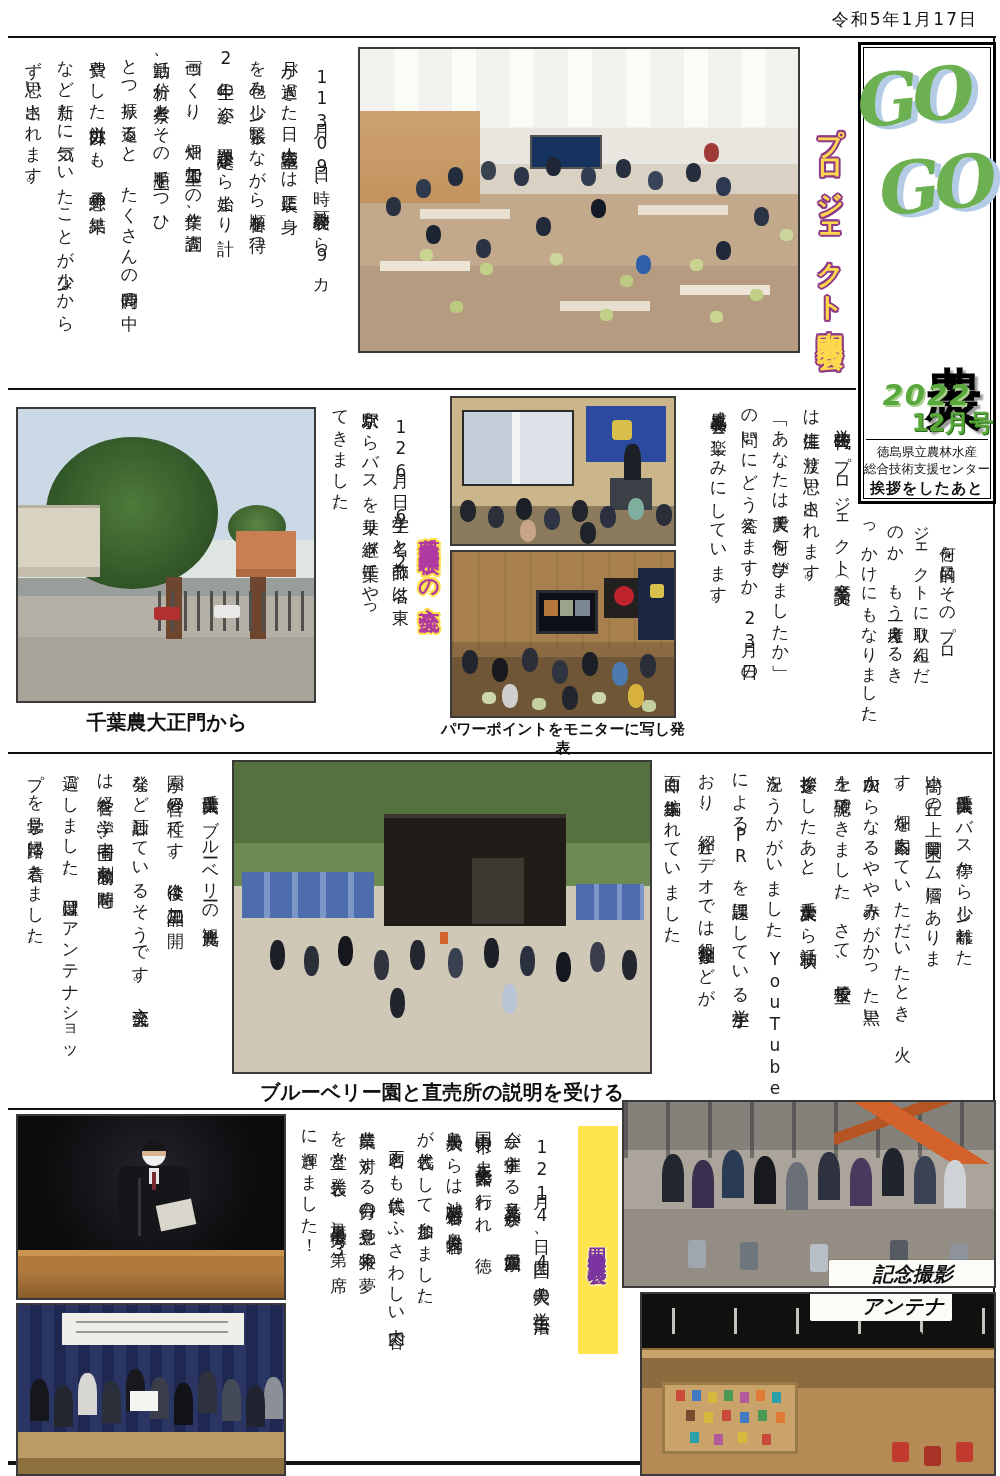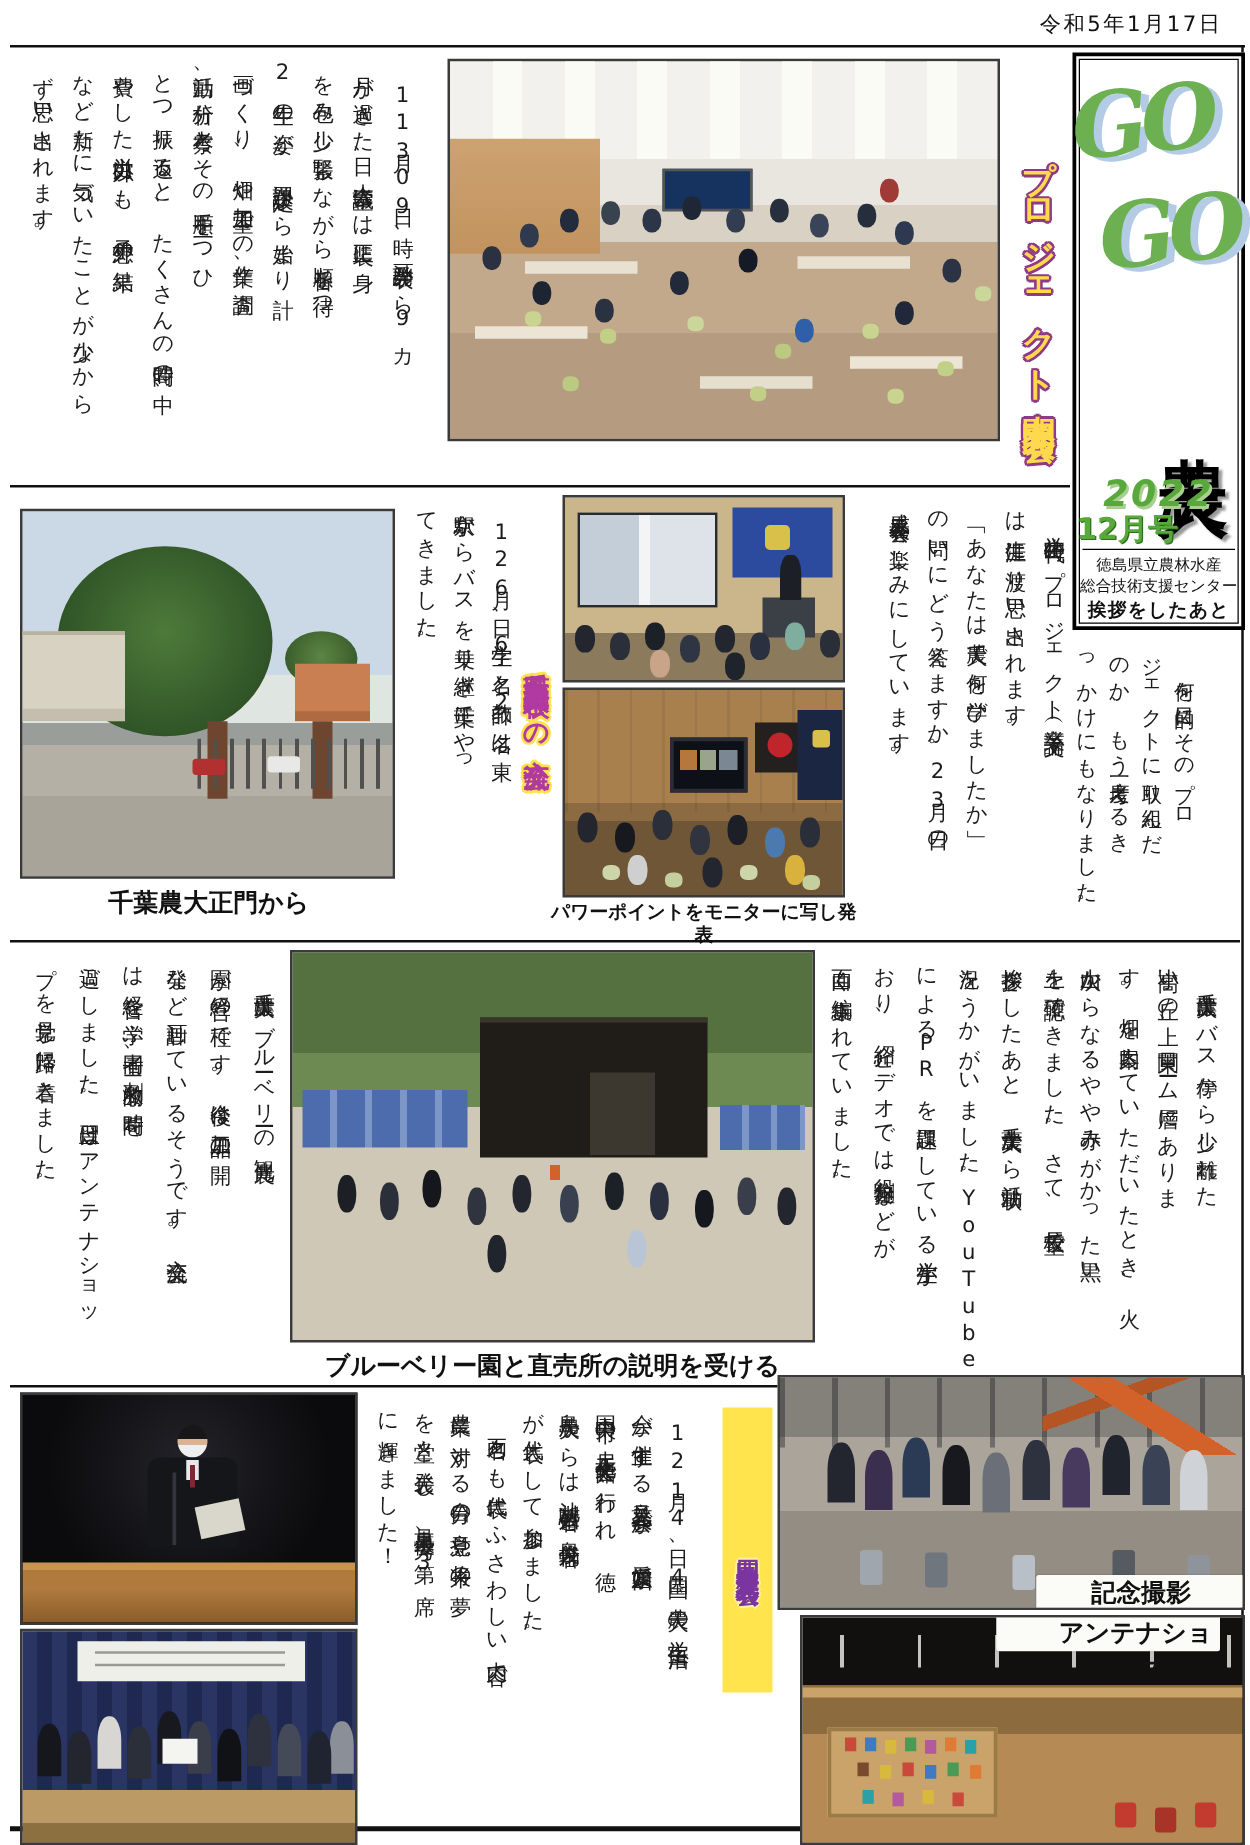--- a/index.html
+++ b/index.html
@@ -28,21 +28,21 @@
         font-size:72px; color:#6cb052; letter-spacing:-6px; transform:rotate(-6deg);
         text-shadow:6px 4px 0 #b4cbe6; line-height:1; }
   .go1 { left:-4px; top:16px; }
   .go2 { left:18px; top:104px; }
   .logo-name { position:absolute; left:0; top:192px; width:100%; height:180px; text-align:center;
                writing-mode:vertical-rl; text-orientation:upright; font-weight:bold; font-size:58px;
                color:#000; letter-spacing:8px; text-shadow:3px 3px 2px #9a9a9a;
                display:flex; justify-content:center; }
   .logo-year { position:absolute; left:0; top:333px; width:100%; text-align:center; font-style:italic;
                font-weight:bold; font-size:29px; color:#58a83c; text-shadow:2px 2px 0 #a8cf8e; letter-spacing:2px; }
-  .logo-issue{ position:absolute; left:0; top:362px; width:100%; text-align:left;
+  .logo-issue{ position:absolute; left:0; top:362px; width:100%; text-align:right;
                font-weight:bold; font-size:24px; color:#58a83c; text-shadow:1px 1px 0 #2e6e1e; }
   .logo-sep  { position:absolute; left:5px; top:394px; width:122px; height:1px; background:#000; }
   .logo-org1 { position:absolute; left:0; top:399px; width:100%; text-align:center; font-size:12.5px; color:#111; }
   .logo-org2 { position:absolute; left:0; top:416px; width:100%; text-align:center; font-size:12.5px; color:#111; }
   .logo-org3 { position:absolute; left:0; top:434px; width:100%; text-align:center; font-size:15px; font-weight:bold; color:#111; letter-spacing:1px; }
 
   
   .vhead { position:absolute; writing-mode:vertical-rl; text-orientation:upright; font-weight:bold; text-align:center; }
   .h-midterm { left:804px; top:52px; width:52px; height:330px; font-size:27px; line-height:52px; letter-spacing:3px;
       color:#ffd94d;
@@ -71,21 +71,21 @@
   
   .cap { position:absolute; text-align:center; font-weight:bold; color:#111; }
   .cap1 { left:358px; top:357px;  width:442px; font-size:21px; }
   .cap2 { left:16px;  top:709px;  width:302px; font-size:20px; }
   .cap3 { left:438px; top:720px;  width:250px; font-size:15px; }
   .cap4 { left:232px; top:1079px; width:420px; font-size:20px; }
   .plabel { position:absolute; background:#fbfbf8; text-align:center; font-weight:bold; color:#111;
             font-size:20px; line-height:29px; border-radius:2px; box-shadow:0 0 0 1px rgba(0,0,0,.08); }
 
   
-  .photo { position:absolute; border:2px solid #3a3a3a; overflow:hidden; background:#ccc; }
+  .photo { position:absolute; border:2px solid #3a3a3a; overflow:hidden; background:#ccc;font-style:italic; }
   .ph > div { position:absolute; }
 
   
   .p1 { left:358px; top:47px; width:442px; height:306px;
         background:linear-gradient(180deg,#f2f1ee 0 26%,#e9e6df 26% 38%,#d9d2c4 38% 48%,#c2a98c 48% 72%,#b59b80 72% 100%); }
   .p1-lights { left:0; top:0; width:100%; height:78px;
         background:repeating-linear-gradient(90deg,rgba(255,255,255,0) 0 34px,rgba(252,252,246,.95) 34px 58px); }
   .p1-wall { left:0; top:62px; width:120px; height:92px; background:linear-gradient(180deg,#cda271,#c2935e); }
   .p1-screen { left:170px; top:86px; width:72px; height:34px; background:#16335f; border:2px solid #555; }
   .p1-tables { left:20px; top:212px; width:90px; height:10px; background:#ece5d6;
@@ -211,21 +211,21 @@
         background:repeating-linear-gradient(90deg,rgba(0,0,0,0) 0 30px,rgba(240,240,235,.8) 30px 33px,rgba(0,0,0,0) 33px 62px); }
   .p9-beam { left:0; top:56px; width:100%; height:8px; background:#caa36a; }
   .p9-shelf { left:20px; top:88px; width:136px; height:72px; background:#caa36a; box-shadow:inset 0 0 0 3px #9a7a47; }
   .p9-items { left:34px; top:96px; width:9px; height:11px; background:#c94a3a;
         box-shadow:16px 0 0 #3f7ac2,32px 2px 0 #d8b93e,48px 0 0 #4a9a55,64px 2px 0 #b35a9e,
         80px 0 0 #e07a35,96px 2px 0 #2aa0a8,10px 20px 0 #7a4a2f,28px 22px 0 #d8b93e,
         46px 20px 0 #c94a3a,64px 22px 0 #3f7ac2,82px 20px 0 #4a9a55,100px 22px 0 #e07a35,
         14px 42px 0 #2aa0a8,38px 44px 0 #b35a9e,62px 42px 0 #d8b93e,86px 44px 0 #c94a3a; }
   .p9-stool { left:250px; top:148px; width:17px; height:20px; background:#c23b2e; border-radius:3px;
         box-shadow:32px 4px 0 #a83326,64px 0 0 #c23b2e; }
-  .p9-label { left:155px; top:-2px; width:179px; height:29px;padding-left:44px; }
+  .p9-label { left:168px; top:-2px; width:142px; height:29px;padding-left:44px; }
 </style>
 </head>
 <body>
 
 <div class="page">
 
   <div class="hdr-date">令和5年1月17日</div>
 
   <div class="rule rule-top"></div>
   <div class="rule rule-right"></div>

